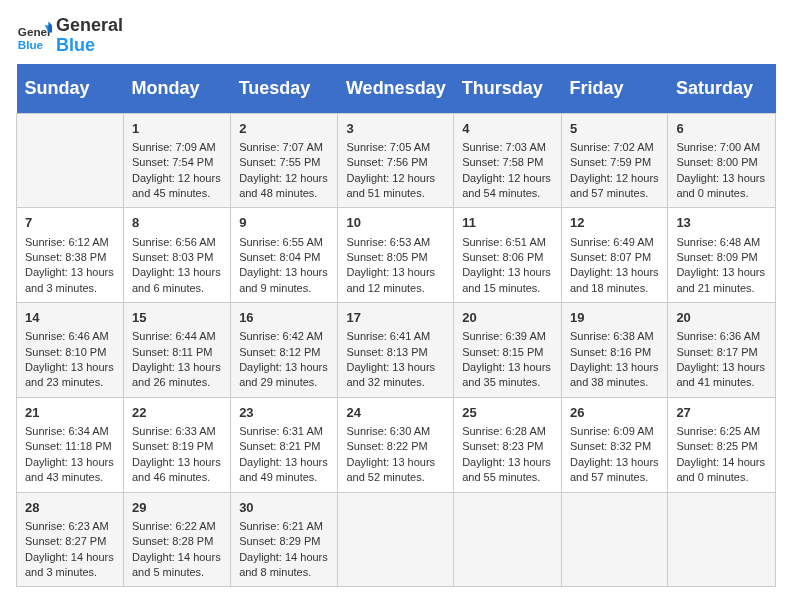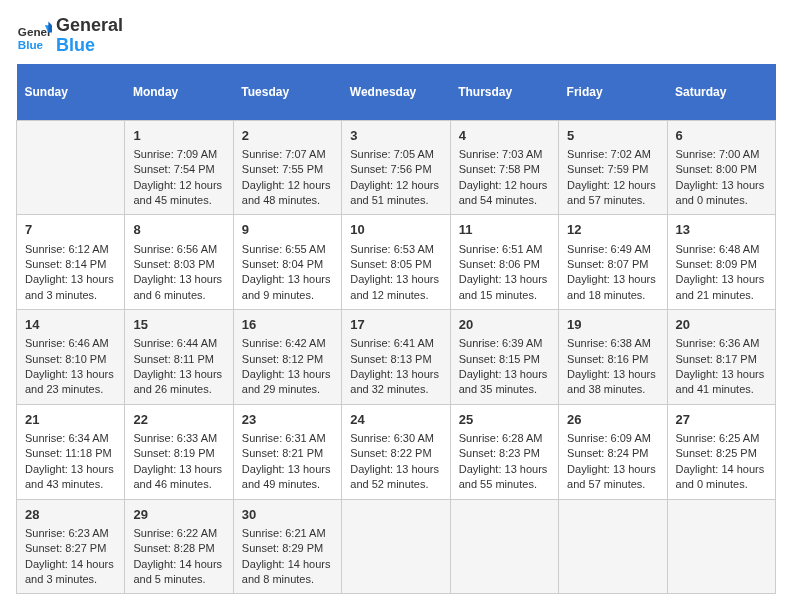--- a/index.html
+++ b/index.html
@@ -48,22 +48,22 @@
     }
     table {
       width: 100%;
       border-collapse: collapse;
       font-size: 11px;
     }
     th {
       background-color: #3b6fc9;
       color: #fff;
       text-align: left;
-      padding: 21px 8px;
-      font-size: 12px;
+      padding: 14px 8px;
+      font-size: 18px;
     }
     td {
       vertical-align: top;
       padding: 6px 8px;
       border: 1px solid #ccc;
       color: #333;
       line-height: 1.4;
       width: 14.28%;
     }
     tr:nth-child(odd) td {
@@ -161,21 +161,21 @@
           <div>Sunrise: 7:00 AM</div>
           <div>Sunset: 8:00 PM</div>
           <div>Daylight: 13 hours</div>
           <div>and 0 minutes.</div>
         </td>
       </tr>
       <tr>
         <td>
           <span class="day-num">7</span>
           <div>Sunrise: 6:12 AM</div>
-          <div>Sunset: 8:14 PM</div>
+          <div>Sunset: 8:38 PM</div>
           <div>Daylight: 13 hours</div>
           <div>and 3 minutes.</div>
         </td>
         <td>
           <span class="day-num">8</span>
           <div>Sunrise: 6:56 AM</div>
           <div>Sunset: 8:03 PM</div>
           <div>Daylight: 13 hours</div>
           <div>and 6 minutes.</div>
         </td>
@@ -298,21 +298,21 @@
         <td>
           <span class="day-num">25</span>
           <div>Sunrise: 6:28 AM</div>
           <div>Sunset: 8:23 PM</div>
           <div>Daylight: 13 hours</div>
           <div>and 55 minutes.</div>
         </td>
         <td>
           <span class="day-num">26</span>
           <div>Sunrise: 6:09 AM</div>
-          <div>Sunset: 8:24 PM</div>
+          <div>Sunset: 8:32 PM</div>
           <div>Daylight: 13 hours</div>
           <div>and 57 minutes.</div>
         </td>
         <td>
           <span class="day-num">27</span>
           <div>Sunrise: 6:25 AM</div>
           <div>Sunset: 8:25 PM</div>
           <div>Daylight: 14 hours</div>
           <div>and 0 minutes.</div>
         </td>

